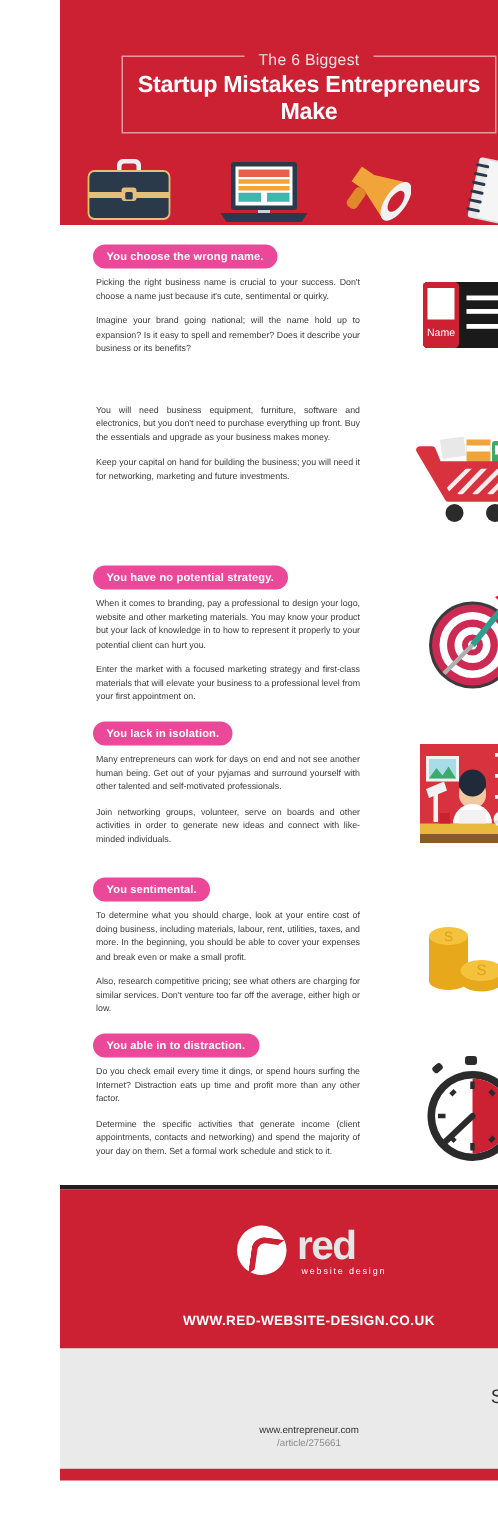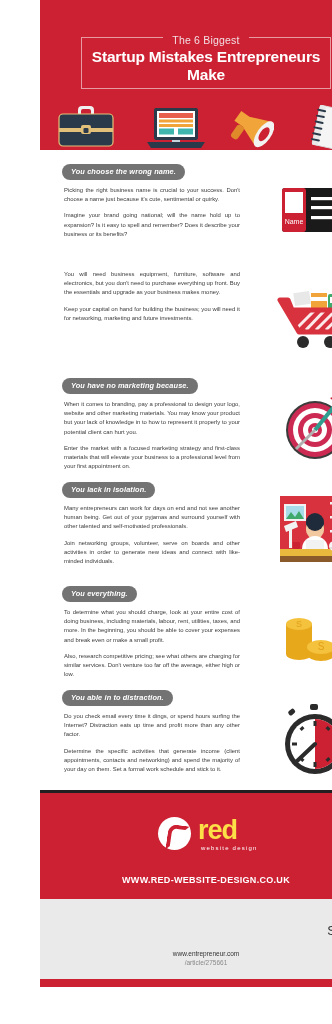--- a/index.html
+++ b/index.html
@@ -93,29 +93,28 @@
     padding-top: 10px;
   }
   .section {
     position: relative;
     width: 332px;
     min-height: 104px;
     box-sizing: border-box;
   }
   .pill {
     display: inline-block;
-    background: #737373;
+    background: #ec4899;
     color: #ffffff;
     font-size: 7.4px;
     font-weight: bold;
     letter-spacing: 0.1px;
     padding: 3.5px 9px 4px 9px;
     border-radius: 9px;
     margin-left: 22px;
-    font-style: italic;
   }
   .body-col {
     width: 176px;
     margin-left: 24px;
     margin-top: 6px;
   }
   .para {
     color: #3b3b3b;
     font-size: 5.9px;
     line-height: 9.2px;
@@ -166,21 +165,21 @@
     width: 13px; height: 18px;
     border: 4px solid #cc2033;
     border-right-color: transparent;
     border-bottom-color: transparent;
     border-radius: 9px 0 0 0;
     transform: rotate(8deg);
   }
   .logo-word {
     position: absolute;
     left: 158px; top: 0px;
-    color: #fde047;
+    color: #e5e5e5;
     font-size: 27px;
     font-weight: bold;
     letter-spacing: -1px;
     line-height: 30px;
   }
   .logo-sub {
     position: absolute;
     left: 161px; top: 29px;
     color: #ffffff;
     font-size: 6px;
@@ -362,21 +361,21 @@
             <line x1="54" y1="46" x2="66" y2="34"></line>
           </g>
           <path d="M8 16 h8 l4 10 h48 l-7 22 H27 z" fill="none" stroke="#d8323f" stroke-width="5" stroke-linejoin="round"></path>
           <circle cx="31" cy="58" r="6" fill="#2b2b2b"></circle>
           <circle cx="58" cy="58" r="6" fill="#2b2b2b"></circle>
         </svg>
       </div>
     </div>
 
     <div class="section">
-      <span class="pill">You have no marketing because.</span>
+      <span class="pill">You have no potential strategy.</span>
       <div class="body-col">
         <p class="para">When it comes to branding, pay a professional to design your logo, website and other marketing materials. You may know your product but your lack of knowledge in to how to represent it properly to your potential client can hurt you.</p>
         <p class="para">Enter the market with a focused marketing strategy and first-class materials that will elevate your business to a professional level from your first appointment on.</p>
       </div>
       <div class="art">
         <svg viewBox="0 0 86 80" width="86" height="80">
           <circle cx="43" cy="42" r="29" fill="#3b3b3b"></circle>
           <circle cx="43" cy="42" r="27" fill="#cc2a52"></circle>
           <circle cx="43" cy="42" r="22" fill="#ffffff"></circle>
           <circle cx="43" cy="42" r="17" fill="#cc2a52"></circle>
@@ -418,21 +417,21 @@
           <rect x="17" y="36" width="3" height="20" fill="#f2f2f2"></rect>
           <path d="M12 34 l12 -5 2 6 -12 5 z" fill="#f2f2f2"></path>
           <rect x="21" y="50" width="7" height="7" fill="#cc2033"></rect>
           <circle cx="62" cy="54" r="5" fill="#f5f5f5"></circle>
           <rect x="58" y="55" width="9" height="2" fill="#e0e0e0"></rect>
         </svg>
       </div>
     </div>
 
     <div class="section">
-      <span class="pill">You everything.</span>
+      <span class="pill">You sentimental.</span>
       <div class="body-col">
         <p class="para">To determine what you should charge, look at your entire cost of doing business, including materials, labour, rent, utilities, taxes, and more. In the beginning, you should be able to cover your expenses and break even or make a small profit.</p>
         <p class="para">Also, research competitive pricing; see what others are charging for similar services. Don't venture too far off the average, either high or low.</p>
       </div>
       <div class="art">
         <svg viewBox="0 0 86 80" width="86" height="80">
           <rect x="14" y="28" width="26" height="30" fill="#e8a81c"></rect>
           <ellipse cx="27" cy="58" rx="13" ry="6" fill="#e8a81c"></ellipse>
           <ellipse cx="27" cy="28" rx="13" ry="6" fill="#f5c23e"></ellipse>
           <text x="27" y="31" font-family="Liberation Sans, sans-serif" font-size="9" fill="#e0a01a" text-anchor="middle">S</text>

